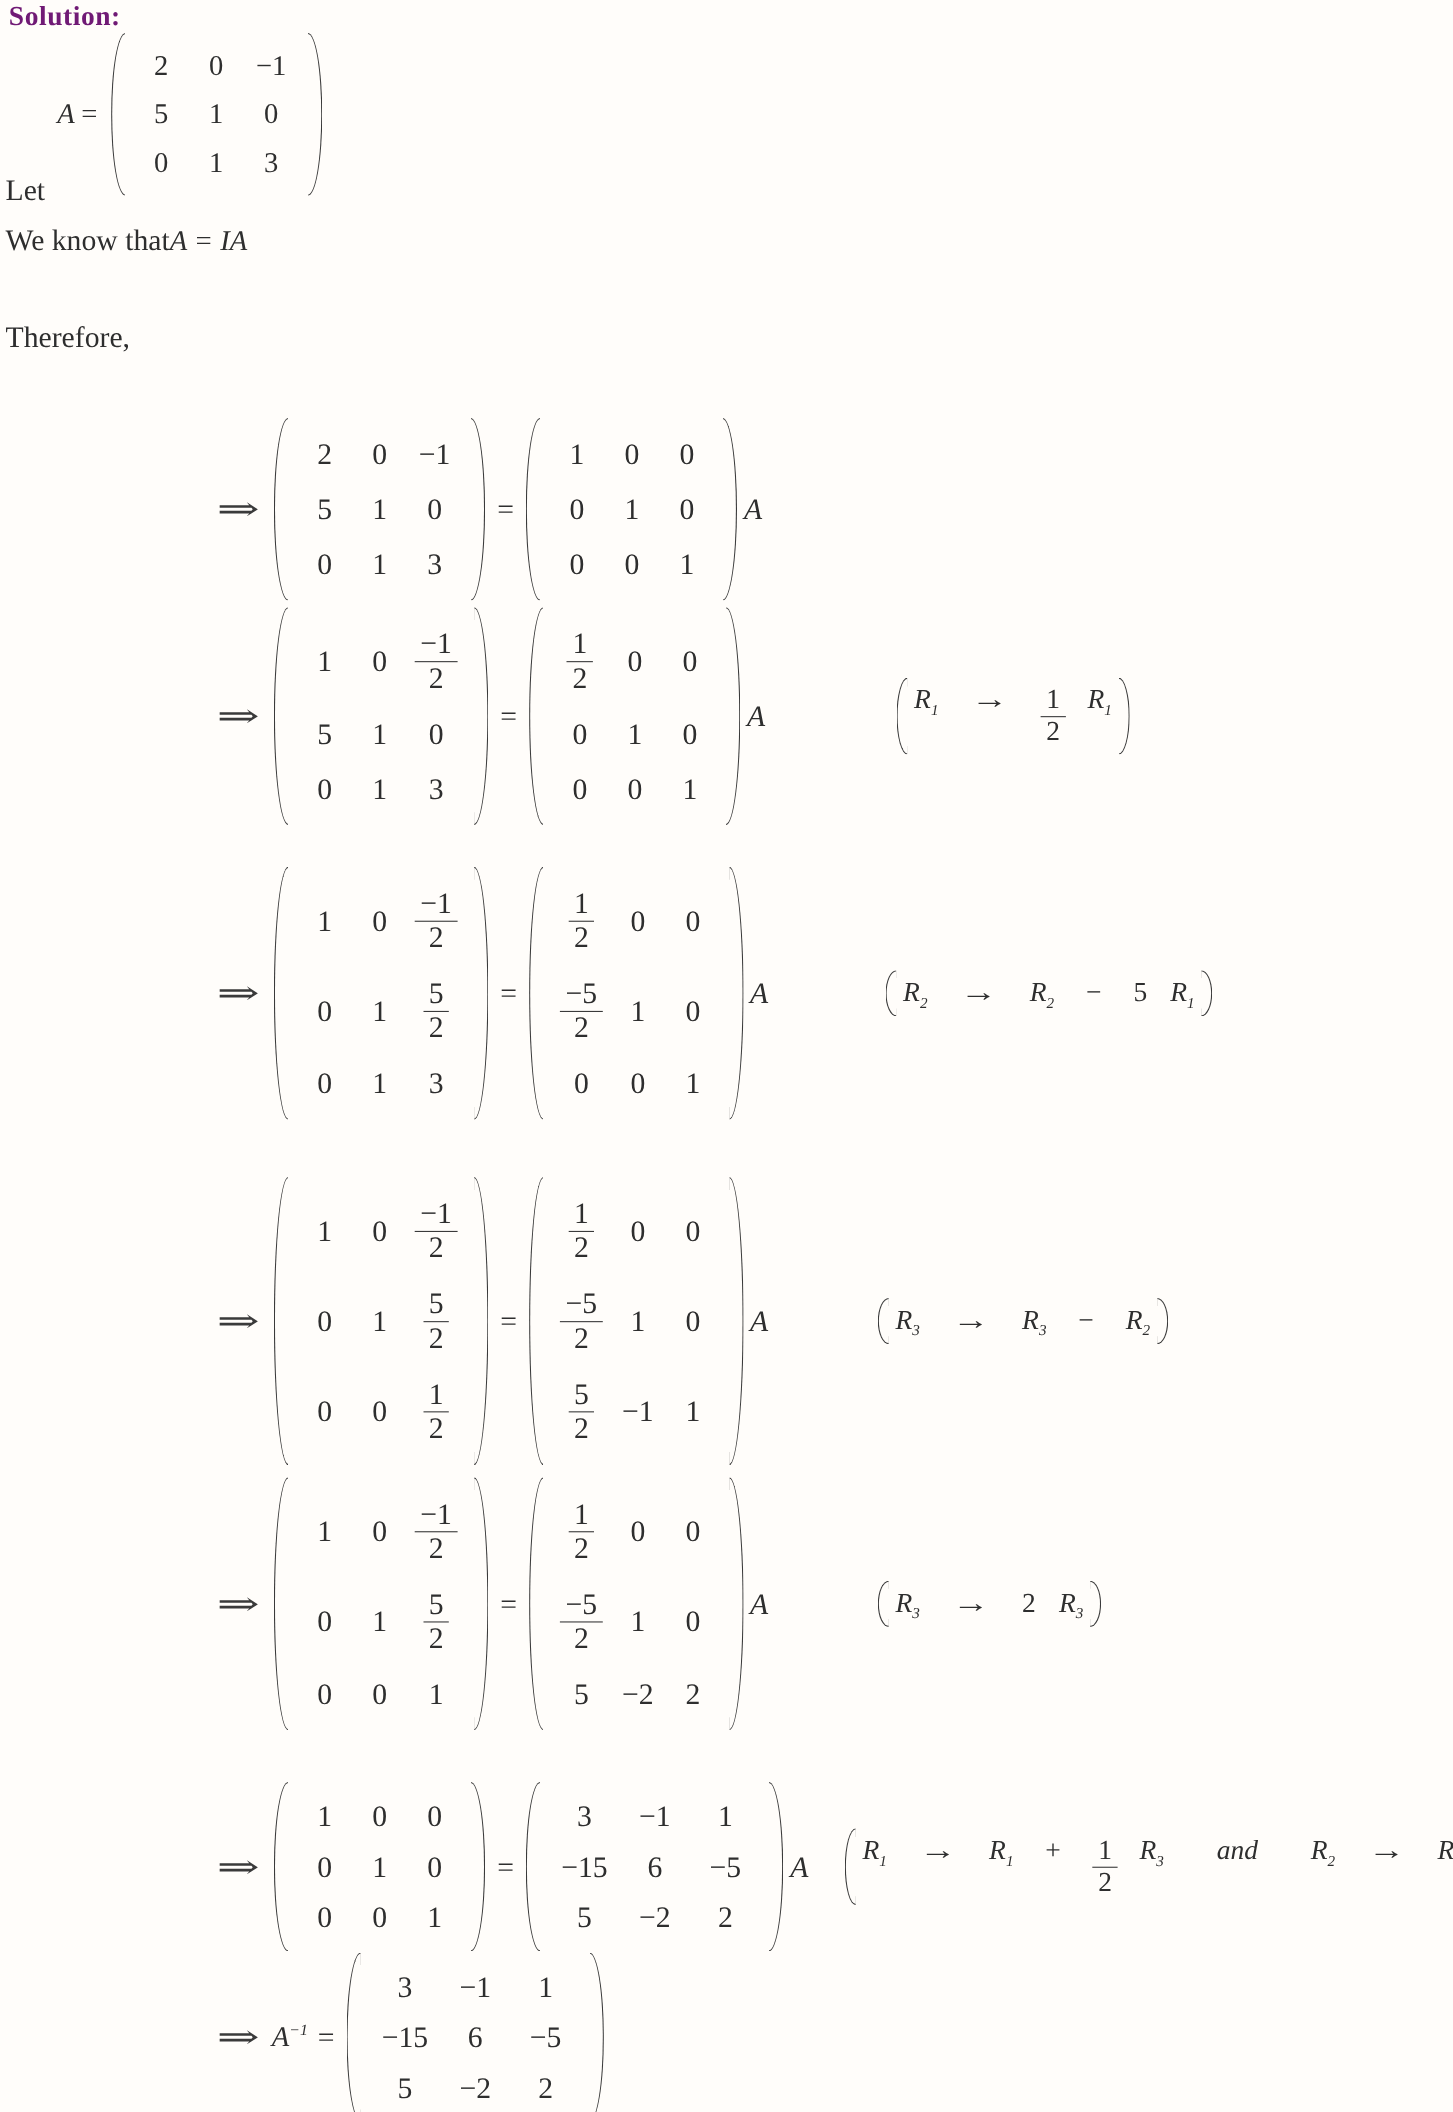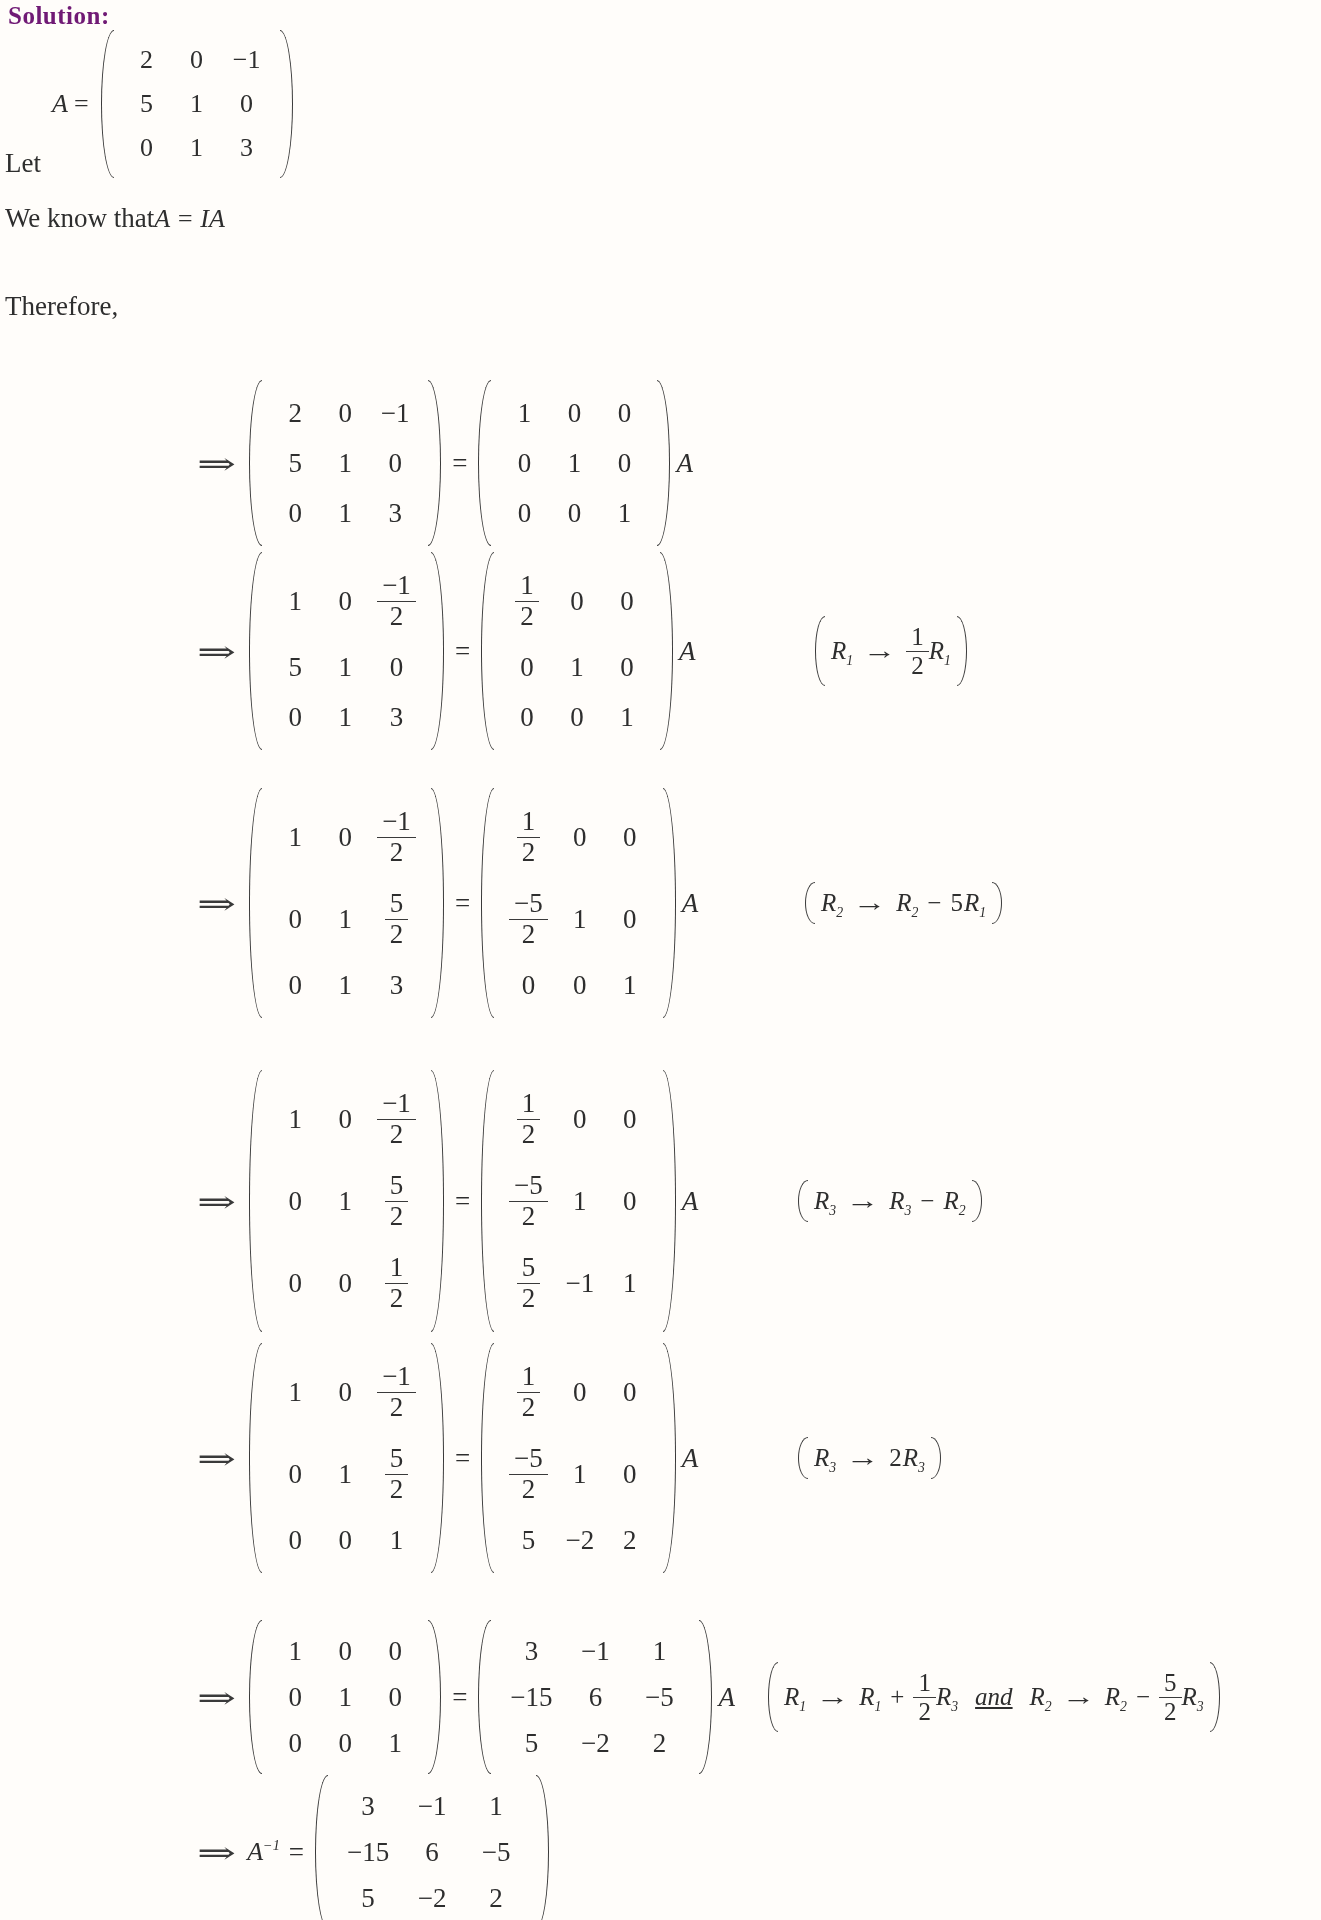--- a/index.html
+++ b/index.html
@@ -36,25 +36,25 @@
   .ma .cell { min-height:44px; min-width:44px; font-size:26px; }
 
   
   .frac { display:inline-flex; flex-direction:column; align-items:stretch; text-align:center; line-height:1.02; }
   .frac .num { padding:1px 5px; }
   .frac .den { border-top:1.8px solid #3a3a3a; padding:1px 5px; }
 
   
   .ann { position:absolute; top:50%; transform:translateY(-50%); display:flex; align-items:stretch; font-size:25px; }
   .ann .pl, .ann .pr { width:10px; flex:0 0 10px; border-width:1.5px; }
-  .ann-body { display:flex; align-items:center; padding:7px 6px; }
+  .ann-body { display:flex; align-items:flex-start; padding:7px 6px;gap:20px; }
   .arr { display:inline-block; transform:scaleX(1.35); margin:0 14px; }
   .op { margin:0 9px; }
   .coef { margin:0 1px 0 0; }
-  .wd { font-style:italic; margin:0 17px;text-decoration:underline; }
+  .wd { font-style:italic; margin:0 28px; }
   .rtok { font-style:italic; }
 </style>
 </head>
 <body>
 
 <div class="abs title" style="left:8px; top:2px;">Solution:</div>
 
 <div class="abs" style="left:52px; top:30px; display:flex; align-items:center;">
   <span class="math mi">A</span>
   <span class="math" style="margin:0 10px 0 6px;">=</span>
@@ -68,21 +68,21 @@
         <span class="cell">1</span>
         <span class="cell">0</span>
         <span class="cell">0</span>
         <span class="cell">1</span>
         <span class="cell">3</span>
       </div>
     <div class="pr"></div>
   </div>
 </div>
 
-<div class="abs text" style="left:5px; top:148px;">Let</div>
+<div class="abs text" style="left:5px; top:158px;">Let</div>
 
 <div class="abs" style="left:5px; top:203px; display:flex; align-items:flex-end;">
   <span class="text">We know that</span>
   <span class="math mi" style="">A = IA</span>
 </div>
 
 <div class="abs text" style="left:5px; top:291px;">Therefore,</div>
 
 <div class="step" style="top:380px;">
   <span class="imp">⇒</span>

